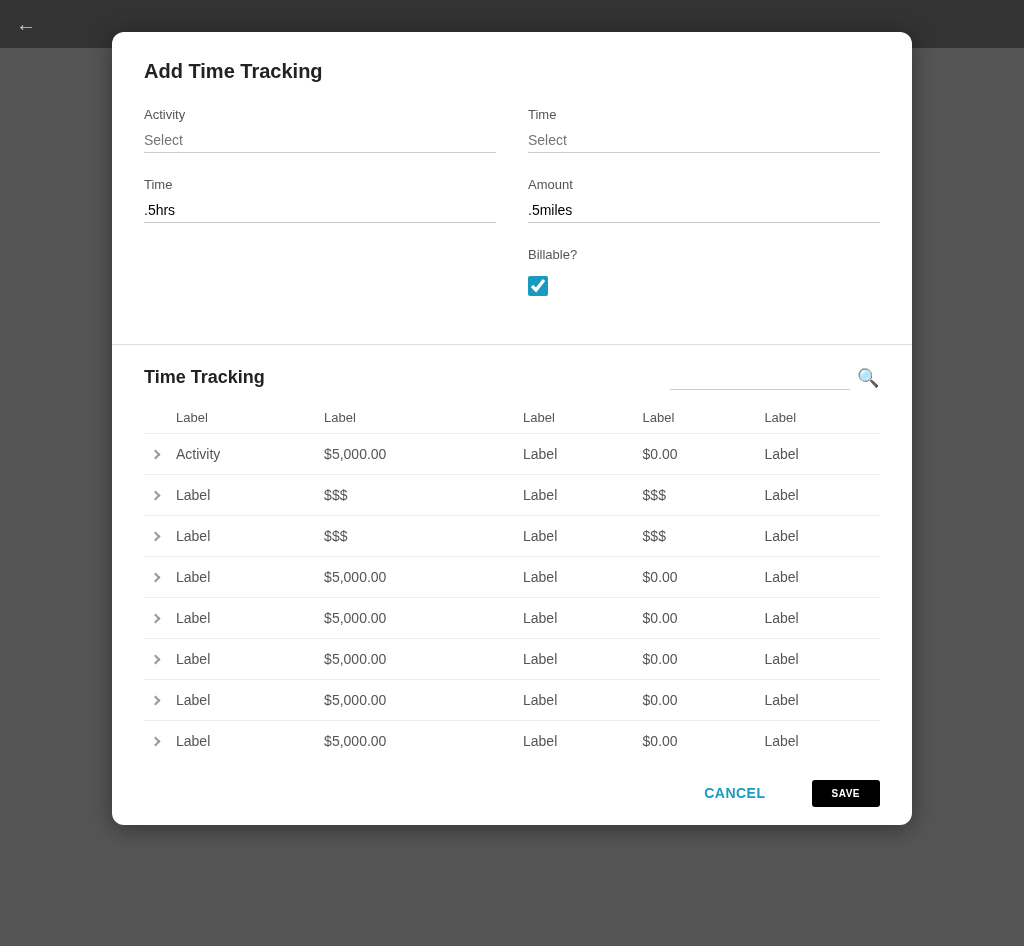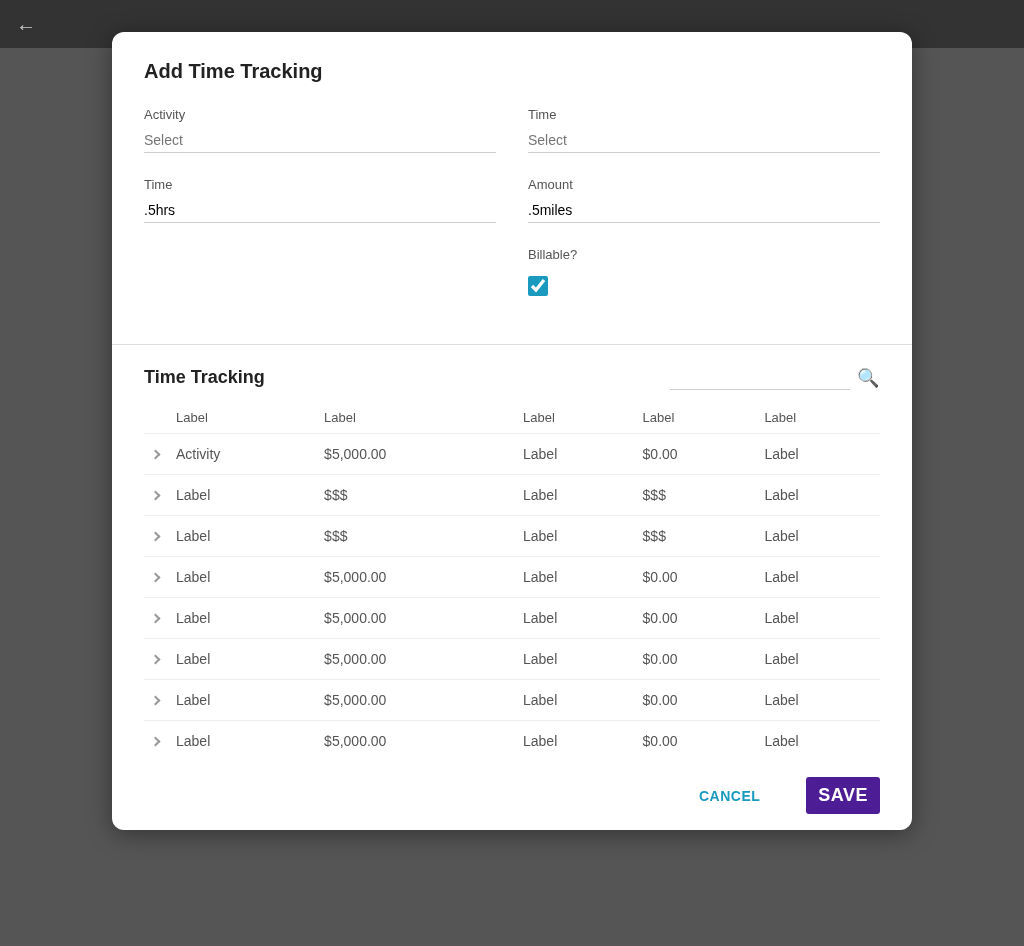--- a/index.html
+++ b/index.html
@@ -175,28 +175,28 @@
       background: transparent;
       border: none;
       color: #1a9abf;
       font-size: 14px;
       font-weight: 600;
       cursor: pointer;
       letter-spacing: 0.5px;
       padding: 8px 12px;
     }
     .btn-save {
-      background: #4c1d95;
+      background: #000000;
       border: none;
       color: white;
-      font-size: 18px;
+      font-size: 10px;
       font-weight: 600;
       cursor: pointer;
       letter-spacing: 0.5px;
-      padding: 8px 12px;
+      padding: 8px 20px;
       border-radius: 3px;
     }
   </style>
 </head>
 <body>
 
 <div class="backdrop"></div>
 
 <div class="top-bar">
   <span class="back-arrow">←</span>

